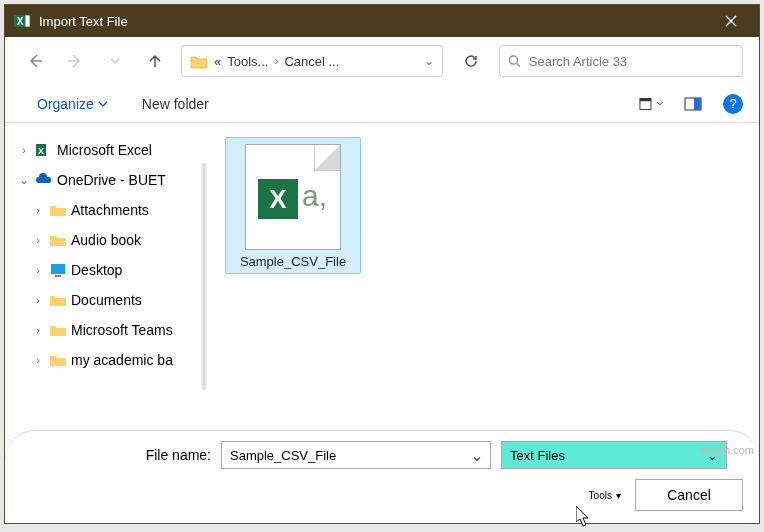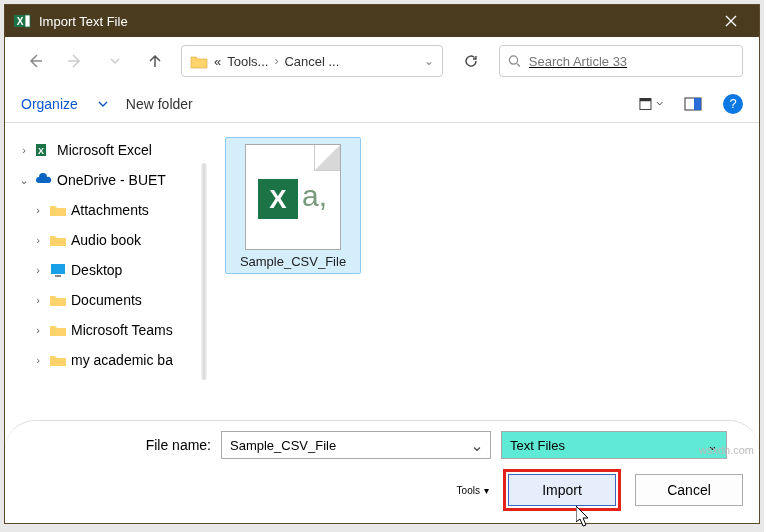--- a/index.html
+++ b/index.html
@@ -11,23 +11,23 @@
   .titlebar .close { width: 40px; height: 28px; display: flex; align-items: center; justify-content: center; cursor: pointer; }
   .navrow { height: 48px; display: flex; align-items: center; gap: 12px; padding: 8px 16px; }
   .navbtn { width: 28px; height: 28px; display: flex; align-items: center; justify-content: center; color: #555; cursor: pointer; }
   .navbtn.disabled { color: #bbb; cursor: default; }
   .crumb { flex: 1; height: 32px; border: 1px solid #ccc; border-radius: 4px; display: flex; align-items: center; padding: 0 8px; gap: 6px; background: #fff; }
   .folder-ic { width: 18px; height: 18px; }
   .crumb-text { font-size: 13px; color: #333; }
   .crumb-sep { color: #888; font-size: 12px; }
   .refresh { width: 32px; height: 32px; display: flex; align-items: center; justify-content: center; cursor: pointer; }
   .search { width: 244px; height: 32px; border: 1px solid #ccc; border-radius: 4px; display: flex; align-items: center; padding: 0 8px; gap: 6px; background: #fff; }
-  .search input { border: none; outline: none; font-size: 13px; width: 100%; color: #000000; text-decoration: underline; }
+  .search input { border: none; outline: none; font-size: 13px; width: 100%; color: #000000; }
   .toolbar { height: 38px; display: flex; align-items: center; padding: 0 16px; gap: 18px; border-bottom: 1px solid #ddd; }
-  .toolbtn { color: #0b57d0; font-size: 14px; cursor: pointer; display: flex; align-items: center; gap: 20px; }
+  .toolbtn { color: #0b57d0; font-size: 14px; cursor: pointer; display: flex; align-items: center; gap: 4px; margin-left: 16px; }
   .toolbtn.plain { color: #333; }
   .spacer { flex: 1; }
   .iconbtn { width: 24px; height: 24px; display: flex; align-items: center; justify-content: center; cursor: pointer; }
   .helpbtn { width: 20px; height: 20px; border-radius: 50%; background: #0b78e3; color: #fff; font-size: 13px; display: flex; align-items: center; justify-content: center; cursor: pointer; }
   .body { flex: 1; display: flex; min-height: 0; }
   .tree { width: 196px; padding: 12px 8px; overflow: hidden; font-size: 14px; border-right: 1px solid transparent; }
   .tree-item { display: flex; align-items: center; gap: 4px; padding: 6px 4px; white-space: nowrap; overflow: hidden; cursor: pointer; }
   .tw { width: 14px; color: #666; font-size: 11px; text-align: center; }
   .ti { width: 18px; height: 18px; display: flex; align-items: center; justify-content: center; }
   .indent1 { padding-left: 18px; }
@@ -256,23 +256,20 @@
       <div class="ftype">
         <span>Text Files</span>
         <span>⌄</span>
       </div>
     </div>
     <div class="row2">
       <span class="tools">
           <span>Tools</span> 
           <span>▾</span>
         </span>
-      <span class="redbox">
-        <button class="btn primary">Import</button>
-      </span>
       <button class="btn">Cancel</button>
     </div>
   </div>
 
 </div>
 
 <span class="watermark">wsxdn.com</span>
 
 <svg class="cursor" width="18" height="22">
   <path d="M0 0 L0 16 L4 13 L7 20 L10 19 L7 12 L12 12 Z" fill="#fff" stroke="#000" stroke-width="1"></path>

